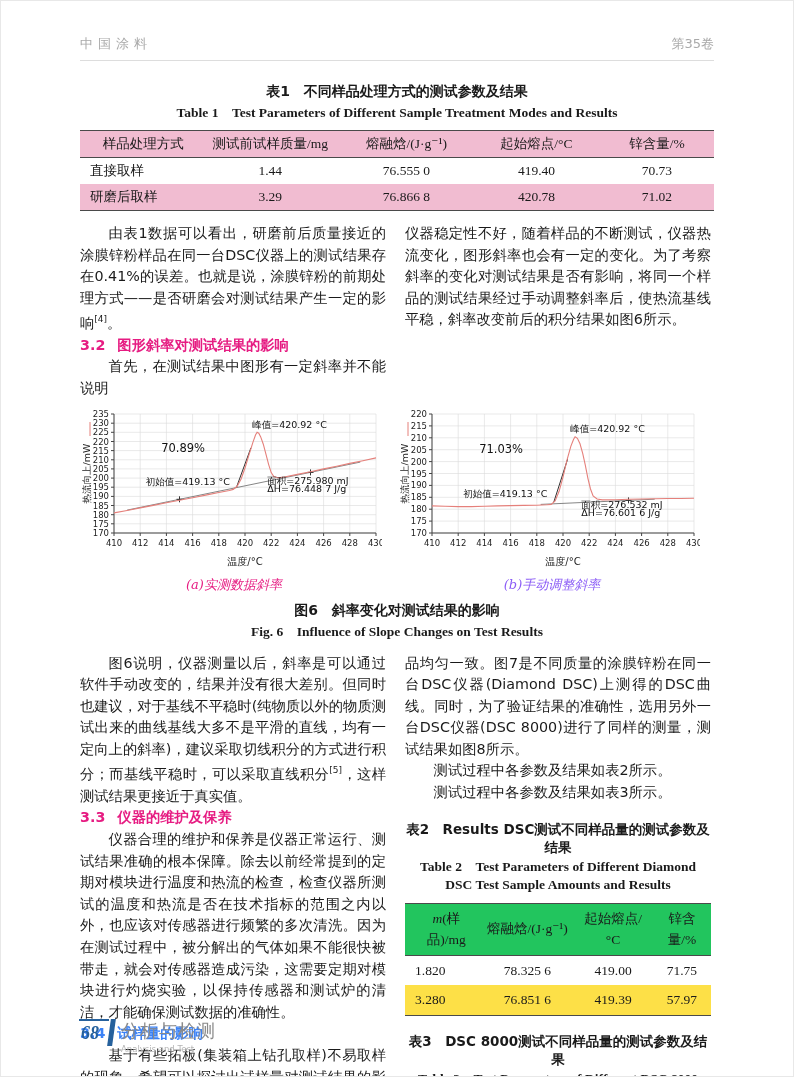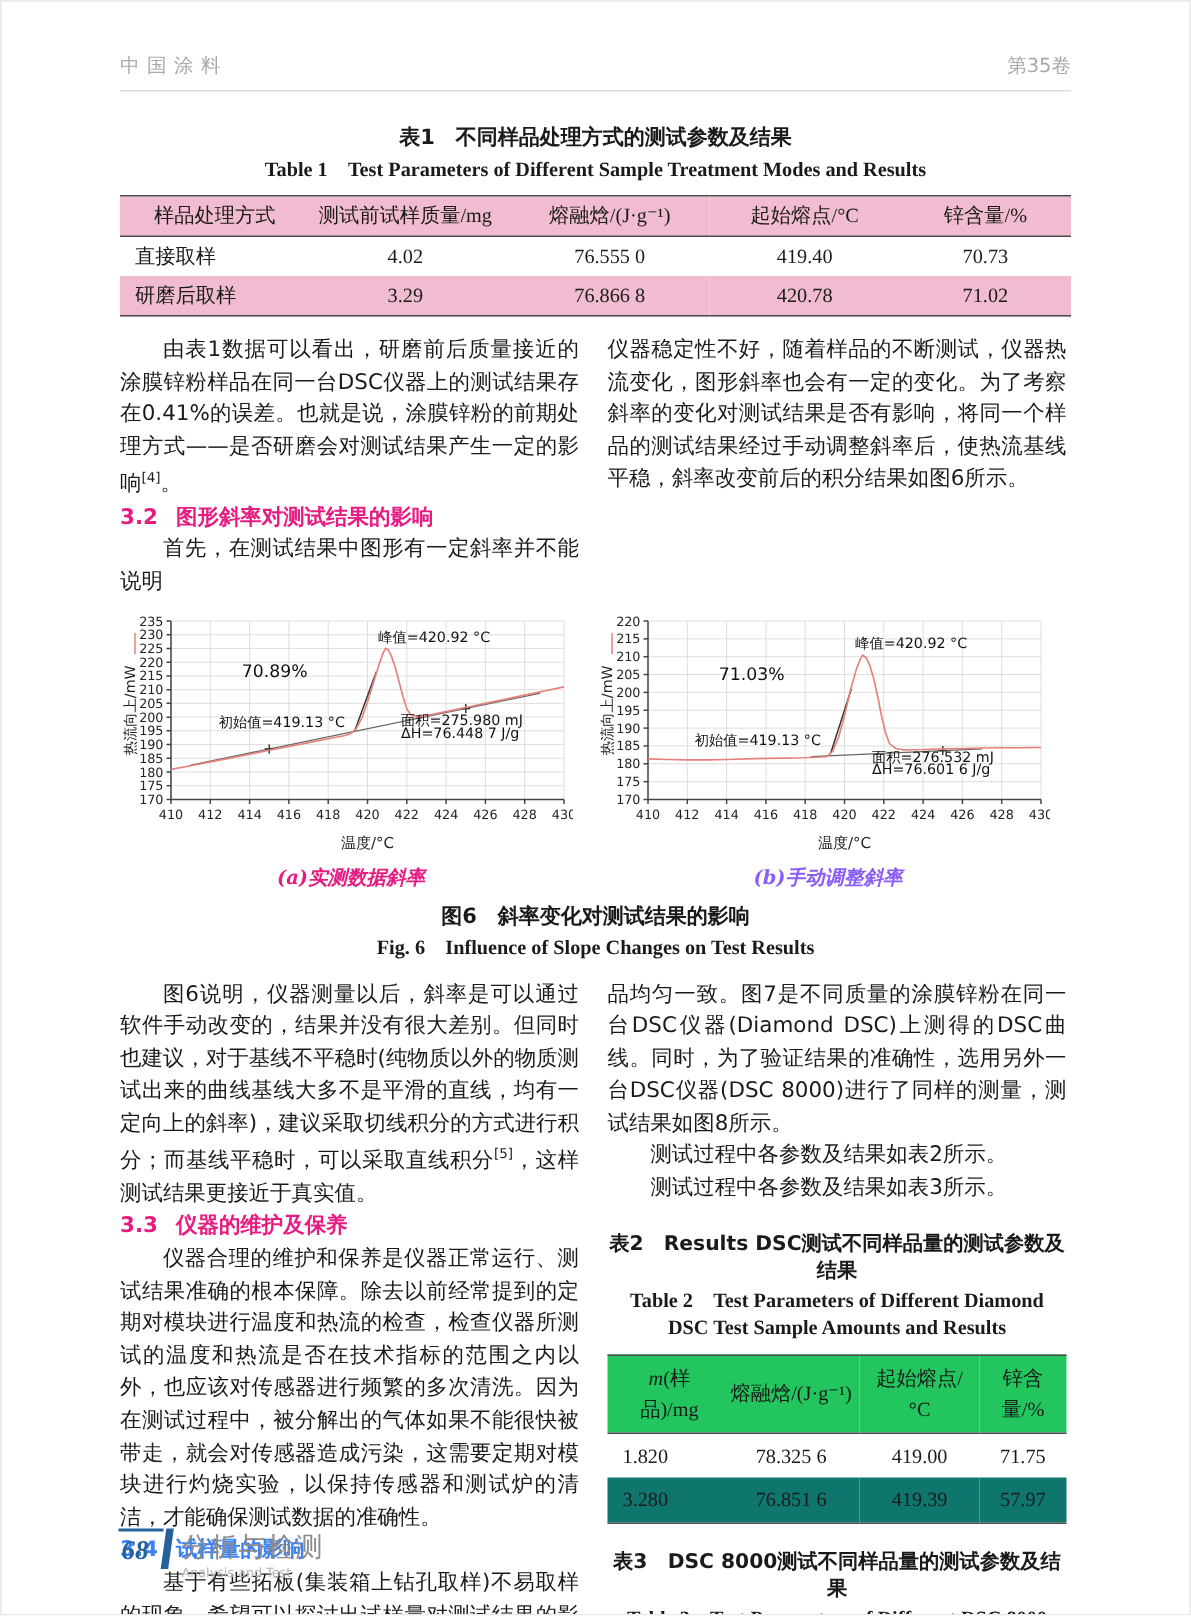--- a/index.html
+++ b/index.html
@@ -35,21 +35,21 @@
   .col p { text-indent:2em; }
   .col p.cont { text-indent:0; }
   .col p.short { text-indent:2em; }
   .sec-h { font-weight:bold; }
   .sec-h .num { margin-right:12px; }
   sup.ref { font-size:9px; }
   
   .figure { margin-top:10px; }
   .fig-charts { display:flex; gap:10px; }
   .chart-box { width:308px; }
-  .subcap { text-align:center; font-size:13px; font-style:italic; font-weight:bold;
+  .subcap { text-align:center; font-size:13px; font-style:italic; font-weight:normal;
     margin-top:4px; font-family:"DejaVu Serif","Liberation Serif",serif; }
   .fig-cap { text-align:center; margin-top:8px; }
   .fig-cap .cn { font-size:14px; font-weight:bold; }
   .fig-cap .en { font-size:13.5px; font-weight:bold; margin-top:3px;
     font-family:"Liberation Serif","DejaVu Serif",serif; }
   
   .rc-tbl-title { text-align:center; margin-top:16px; line-height:1.35; }
   .rc-tbl-title .cn { font-size:13.5px; font-weight:bold; }
   .rc-tbl-title .en { font-size:13.5px; font-weight:bold; margin-top:2px;
     font-family:"Liberation Serif","DejaVu Serif",serif; }
@@ -84,21 +84,21 @@
           <th style="width:19%">样品处理方式</th>
           <th style="width:22%">测试前试样质量/mg</th>
           <th style="width:21%">熔融焓/(J·g⁻¹)</th>
           <th style="width:20%">起始熔点/°C</th>
           <th style="width:18%">锌含量/%</th>
         </tr>
       </thead>
       <tbody>
         <tr>
           <td>直接取样</td>
-          <td>4.02</td>
+          <td>1.44</td>
           <td>76.555 0</td>
           <td>419.40</td>
           <td>70.73</td>
         </tr>
         <tr class="pinkrow" style="background: rgb(241, 188, 209);">
           <td>研磨后取样</td>
           <td>3.29</td>
           <td>76.866 8</td>
           <td>420.78</td>
           <td>71.02</td>
@@ -342,21 +342,21 @@
               <th style="width:19%">锌含量/%</th>
             </tr>
           </thead>
           <tbody>
             <tr>
               <td class="ctr">1.820</td>
               <td>78.325 6</td>
               <td>419.00</td>
               <td>71.75</td>
             </tr>
-            <tr class="pinkrow" style="background: #0f766e;">
+            <tr class="pinkrow" style="background: #fde047;">
               <td class="ctr">3.280</td>
               <td>76.851 6</td>
               <td>419.39</td>
               <td>57.97</td>
             </tr>
           </tbody>
         </table>
 
         <div class="rc-tbl-title">
           <div class="cn">表3　DSC 8000测试不同样品量的测试参数及结果</div>

